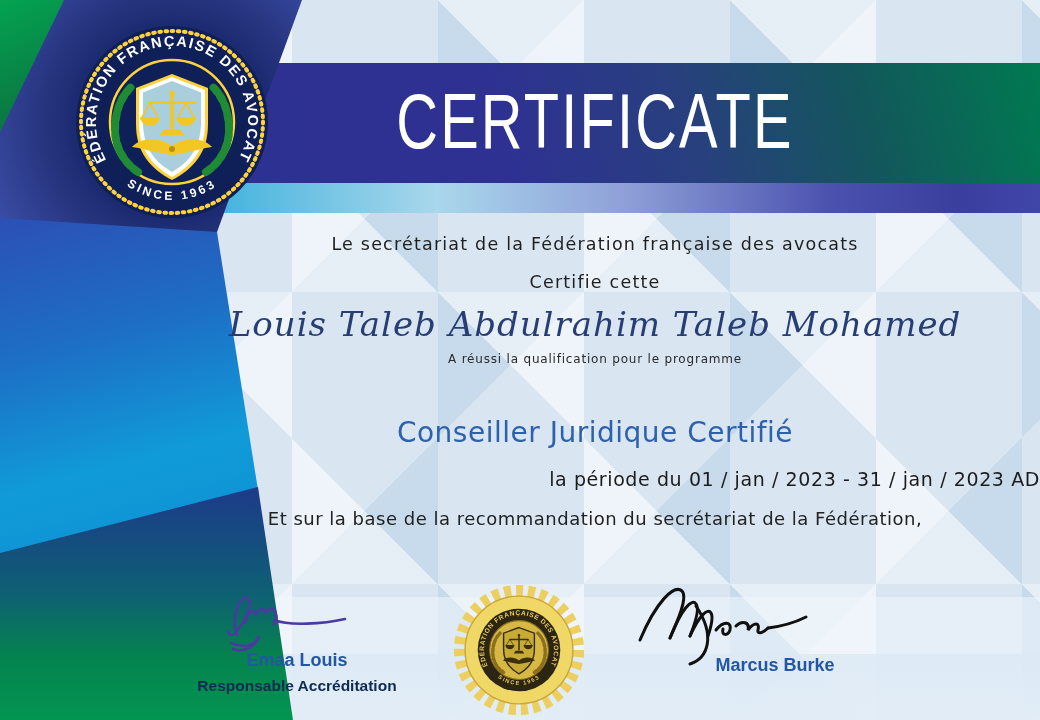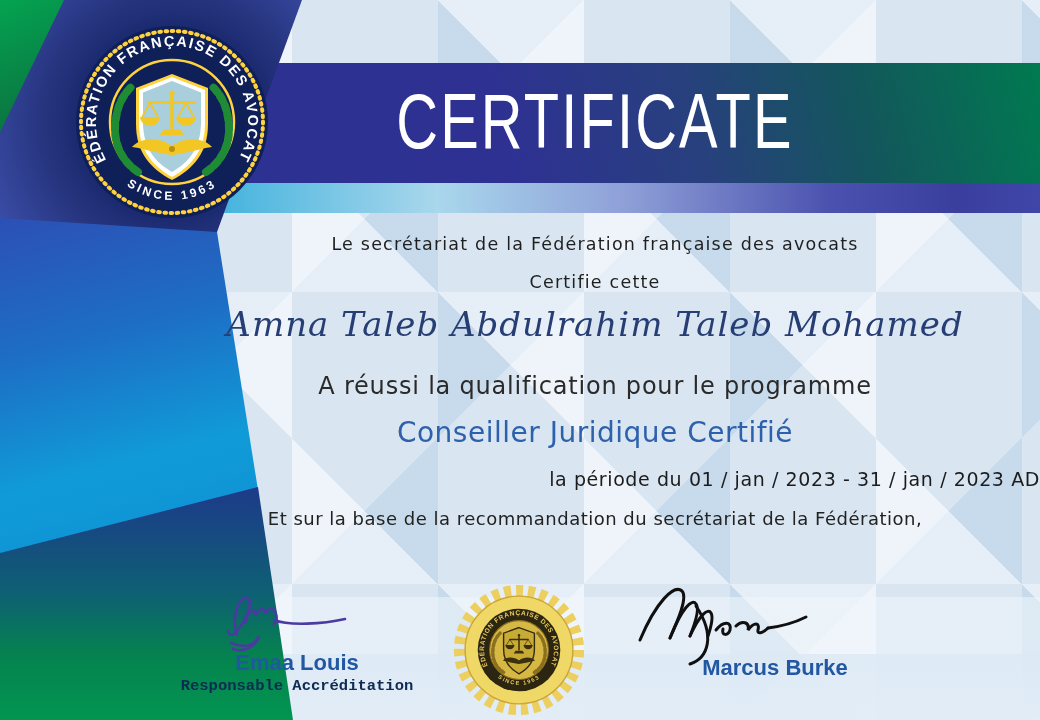--- a/index.html
+++ b/index.html
@@ -62,30 +62,30 @@
   .top-seal{left:72px;top:22px;width:200px;height:200px;z-index:4;}
   .gold-seal{left:449px;top:580px;width:140px;height:140px;z-index:4;}
   
   .txt{left:150px;width:890px;text-align:center;z-index:3;color:#1f1f1f;}
   .issuer-line{top:234px;font-size:17.5px;letter-spacing:1.2px;}
   .certify-line{top:272px;font-size:17.5px;letter-spacing:1.2px;}
   .recipient-name{
     top:304px;font-size:34px;color:#273e74;
     font-family:"DejaVu Serif","Liberation Serif",serif;font-style:italic;letter-spacing:1px;
   }
-  .achievement-line{top:372px;font-size:24px;letter-spacing:.8px;color:#2a2a2a;}
+  .achievement-line{top:352px;font-size:12px;letter-spacing:.8px;color:#2a2a2a;}
   .program-title{top:416px;font-size:28px;font-weight:400;color:#2e61ac;letter-spacing:.5px;}
   .period-line{top:468px;font-size:19px;letter-spacing:.6px;color:#1c1c1c;text-align:right;}
   .recommendation-line{top:508px;font-size:18px;letter-spacing:.5px;color:#222;}
   
   .sig-block{z-index:4;text-align:center;}
-  .sig-name{font-size:22px;font-weight:700;color:#2257a2;font-family:"Liberation Sans",sans-serif;}
+  .sig-name{font-size:18px;font-weight:700;color:#2257a2;font-family:"Liberation Sans",sans-serif;}
   .sig-title{font-size:15.5px;font-weight:700;color:#0e2b52;font-family:"Liberation Sans",sans-serif;}
   .sig-left-name{left:212px;top:650px;width:170px;}
-  .sig-left-title{left:172px;top:677px;width:250px;font-family:Liberation Mono, monospace;}
+  .sig-left-title{left:172px;top:677px;width:250px;}
   .sig-right-name{left:690px;top:655px;width:170px;}
   .sig-right-title{left:660px;top:679px;width:230px;}
   .sig-svg{z-index:4;}
 </style>
 </head>
 <body>
 
 <div class="certificate">
 
   <div class="abs header-band"></div>
@@ -133,21 +133,21 @@
       <path d="M92 107 L108 107 L112 113 L88 113 Z" stroke="none"></path>
     </g>
     <g>
       <path d="M100 124 C 86 114 68 116 60 125 C 74 127 84 131 100 133 C 116 131 126 127 140 125 C 132 116 114 114 100 124 Z" fill="#f2c724"></path>
       <circle cx="100" cy="127" r="3" fill="#b98e12"></circle>
     </g>
   </svg>
 
   <div class="abs txt issuer-line">Le secrétariat de la Fédération française des avocats</div>
   <div class="abs txt certify-line">Certifie cette</div>
-  <div class="abs txt recipient-name">Amna Taleb Abdulrahim Taleb Mohamed</div>
+  <div class="abs txt recipient-name">Louis Taleb Abdulrahim Taleb Mohamed</div>
   <div class="abs txt achievement-line">A réussi la qualification pour le programme</div>
   <div class="abs txt program-title">Conseiller Juridique Certifié</div>
   <div class="abs txt period-line">la période du 01 / jan / 2023  -  31 / jan / 2023 AD</div>
   <div class="abs txt recommendation-line">Et sur la base de la recommandation du secrétariat de la Fédération,</div>
 
   <svg class="abs sig-svg" style="left:215px;top:585px;" width="160" height="70" viewBox="0 0 160 70">
     <g fill="none" stroke="#4b3aa0" stroke-width="2.6" stroke-linecap="round">
       <path d="M22 50 C 16 34 24 10 32 13 C 40 16 30 36 22 46 C 18 51 14 51 13 46"></path>
       <path d="M30 38 C 33 25 40 22 41 31 C 42 25 49 20 51 29 C 52 24 59 20 61 29 C 62 33 61 37 59 39"></path>
       <path d="M59 35 C 74 41 108 39 130 34"></path>

